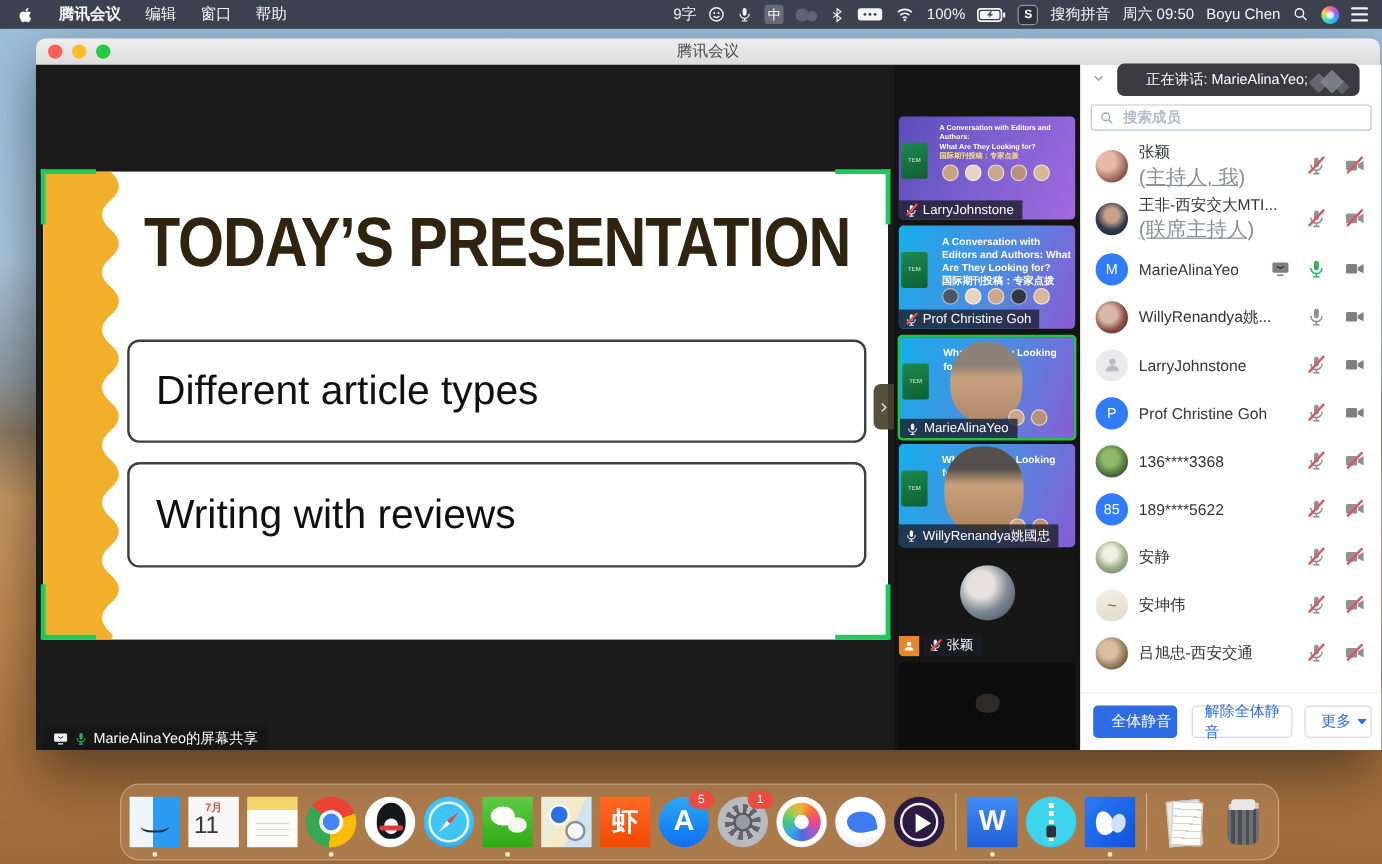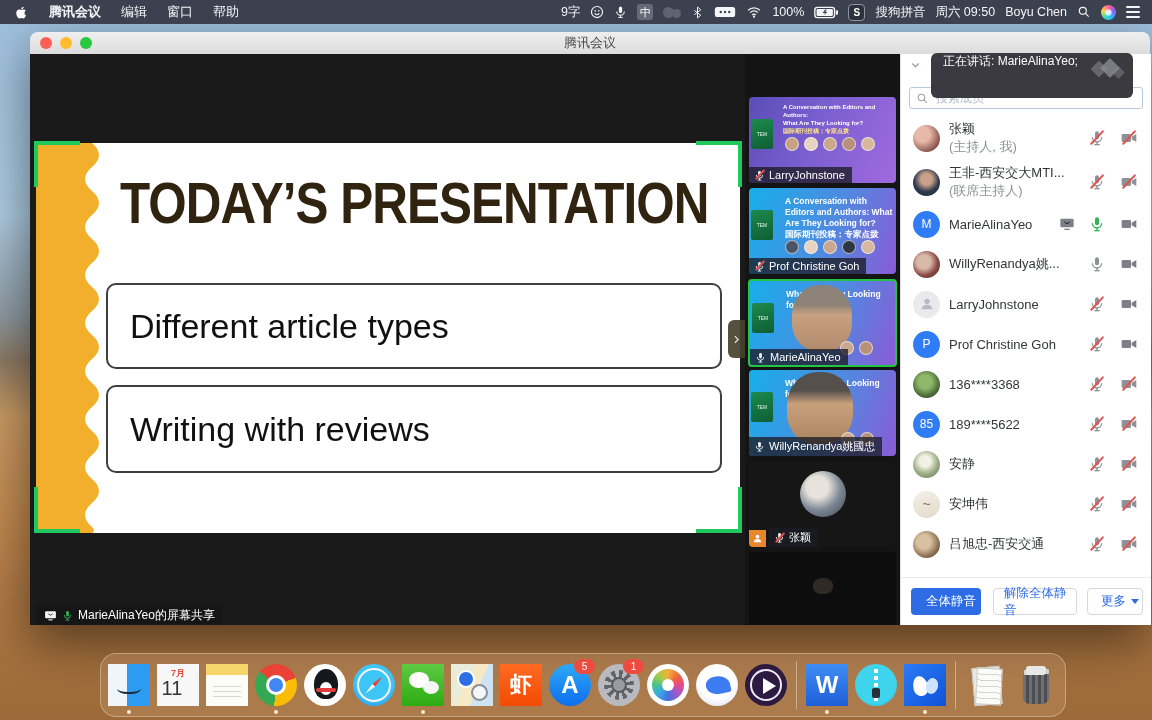--- a/index.html
+++ b/index.html
@@ -69,39 +69,39 @@
   .ava-row i{width:12px;height:12px;border-radius:50%;border:1px solid rgba(255,255,255,.6);display:block;}
   .face{position:absolute;border-radius:46% 46% 42% 42%;}
   .namebar{position:absolute;left:0;bottom:0;background:rgba(28,28,38,.78);display:flex;align-items:center;
     gap:4px;padding:2px 7px 2px 5px;color:#fff;font-size:11px;max-width:100%;box-sizing:border-box;white-space:nowrap;}
   .host-badge{position:absolute;left:0;bottom:0;width:17px;height:17px;background:#e8862c;
     display:flex;align-items:center;justify-content:center;}
   .avatar-circle{position:absolute;border-radius:50%;}
   
   .panel{position:absolute;left:870px;top:22px;width:250px;height:571px;background:#fff;border-left:1px solid #e2e2e6;}
   .panel-chev{position:absolute;left:8px;top:5px;color:#9aa0a8;}
-  .speak-tip{position:absolute;left:30px;top:-1px;width:202px;height:45px;background:#3a3a40;border-radius:6px;
-    color:#fff;font-size:12px;display:flex;align-items:flex-start;padding-left:12px;box-sizing:border-box;z-index:6;}
+  .speak-tip{position:absolute;left:30px;top:-1px;width:202px;height:27px;background:#3a3a40;border-radius:6px;
+    color:#fff;font-size:12px;display:flex;align-items:center;padding-left:24px;box-sizing:border-box;z-index:6;}
   .diamonds{position:absolute;right:10px;top:7px;}
   .diamonds i{position:absolute;background:#8b8b93;transform:rotate(45deg);display:block;border-radius:1px;}
   .diamonds i:nth-child(1){width:12px;height:12px;right:18px;top:3px;opacity:.55;}
   .diamonds i:nth-child(2){width:14px;height:14px;right:6px;top:1px;opacity:.8;}
   .diamonds i:nth-child(3){width:9px;height:9px;right:0;top:8px;opacity:.45;}
   .search-box{position:absolute;left:8px;top:33px;width:234px;height:22px;border:1px solid #b9c7dd;border-radius:3px;
     display:flex;align-items:center;gap:5px;padding-left:6px;box-sizing:border-box;color:#9aa2ae;}
-  .search-box input{border:none;outline:none;font-size:12px;width:180px;color:#a21caf;background:transparent;}
+  .search-box input{border:none;outline:none;font-size:12px;width:180px;color:#a21caf;background:transparent;font-weight:bold;}
   .search-box input::placeholder{color:#b4bcc8;}
   .members{position:absolute;left:0;top:62px;bottom:47px;right:0;overflow:hidden;}
   .m-row{display:flex;align-items:center;height:40px;padding:0 0 0 12px;position:relative;}
   .m-row.two{height:44px;}
   .m-ava{width:27px;height:27px;border-radius:50%;flex:none;margin-right:9px;
     display:flex;align-items:center;justify-content:center;color:#fff;font-size:12px;overflow:hidden;}
   .m-txt{display:flex;flex-direction:column;justify-content:center;max-width:120px;}
   .m-name{font-size:13px;color:#33353a;white-space:nowrap;overflow:hidden;}
-  .m-sub{font-size:13px;color:#8c8f96;white-space:nowrap;}
+  .m-sub{font-size:17px;color:#8c8f96;white-space:nowrap;text-decoration:underline;}
   .m-icons{position:absolute;right:0;top:0;bottom:0;width:250px;pointer-events:none;}
   .m-icons .slot-share{position:absolute;left:158px;top:50%;transform:translateY(-50%);}
   .m-icons .slot-mic{position:absolute;left:188px;top:50%;transform:translateY(-50%);}
   .m-icons .slot-cam{position:absolute;left:220px;top:50%;transform:translateY(-50%);}
   .ic{width:16px;height:16px;display:block;}
   .ic12{width:13px;height:13px;display:block;}
   .ic10{width:11px;height:11px;display:block;}
   .ic-wrap{position:relative;display:inline-block;line-height:0;color:#8e9298;}
   .ic-wrap.green{color:#2fb357;} .ic-wrap.dark{color:#7c8086;} .ic-wrap.white{color:#f2f2f2;}
   .ic-wrap.muted::after{content:"";position:absolute;left:46%;top:-10%;width:2px;height:120%;

